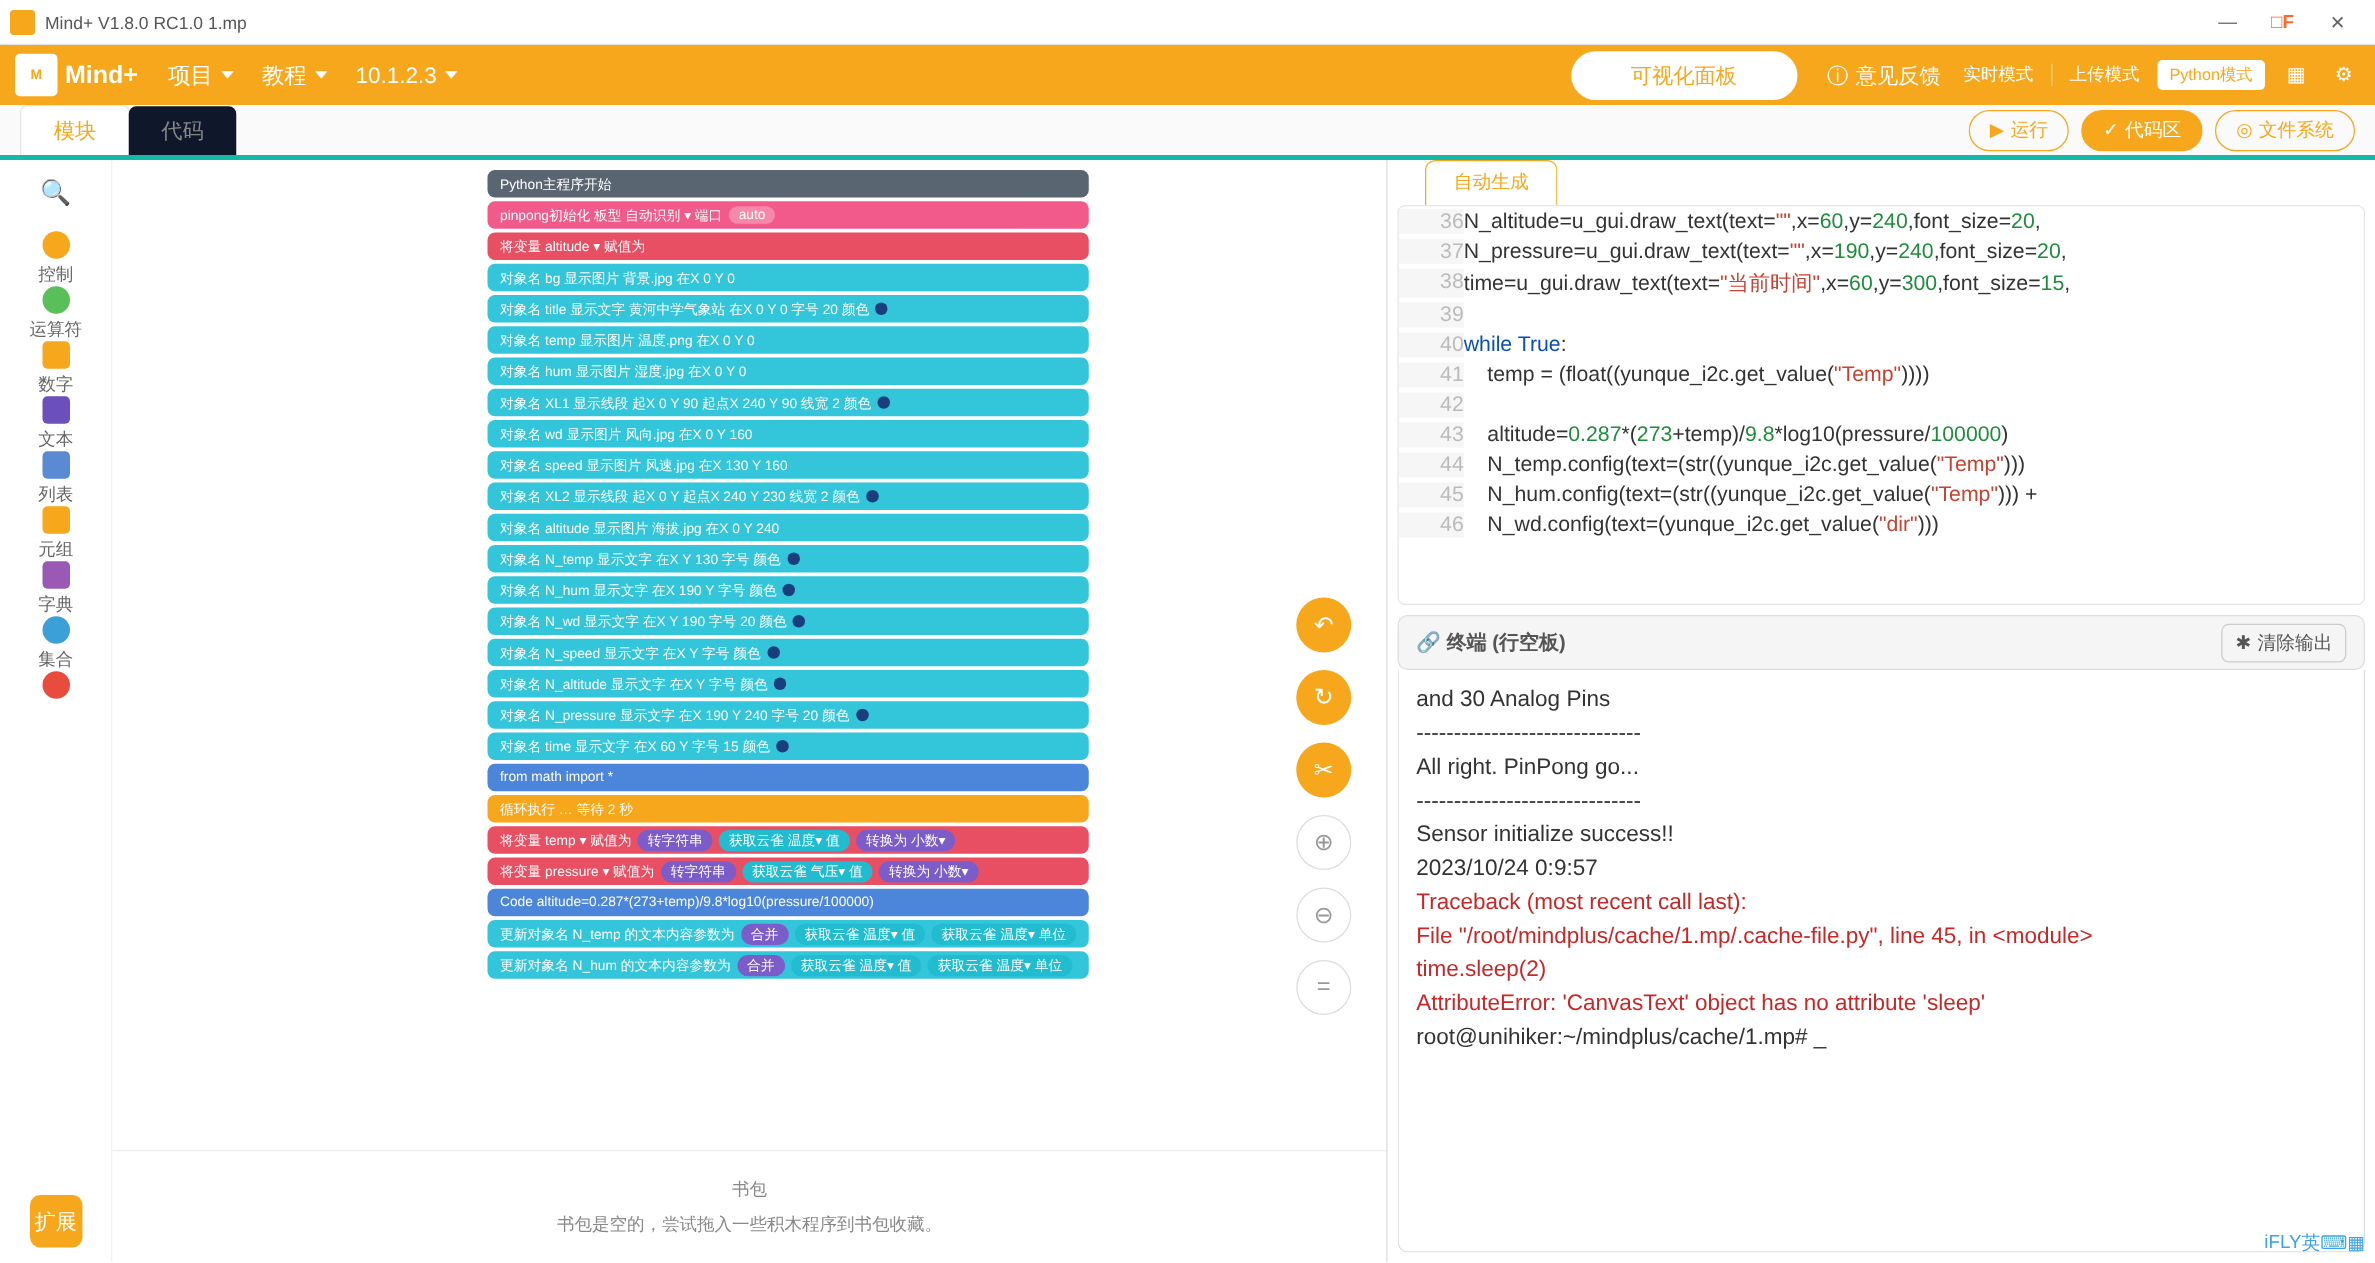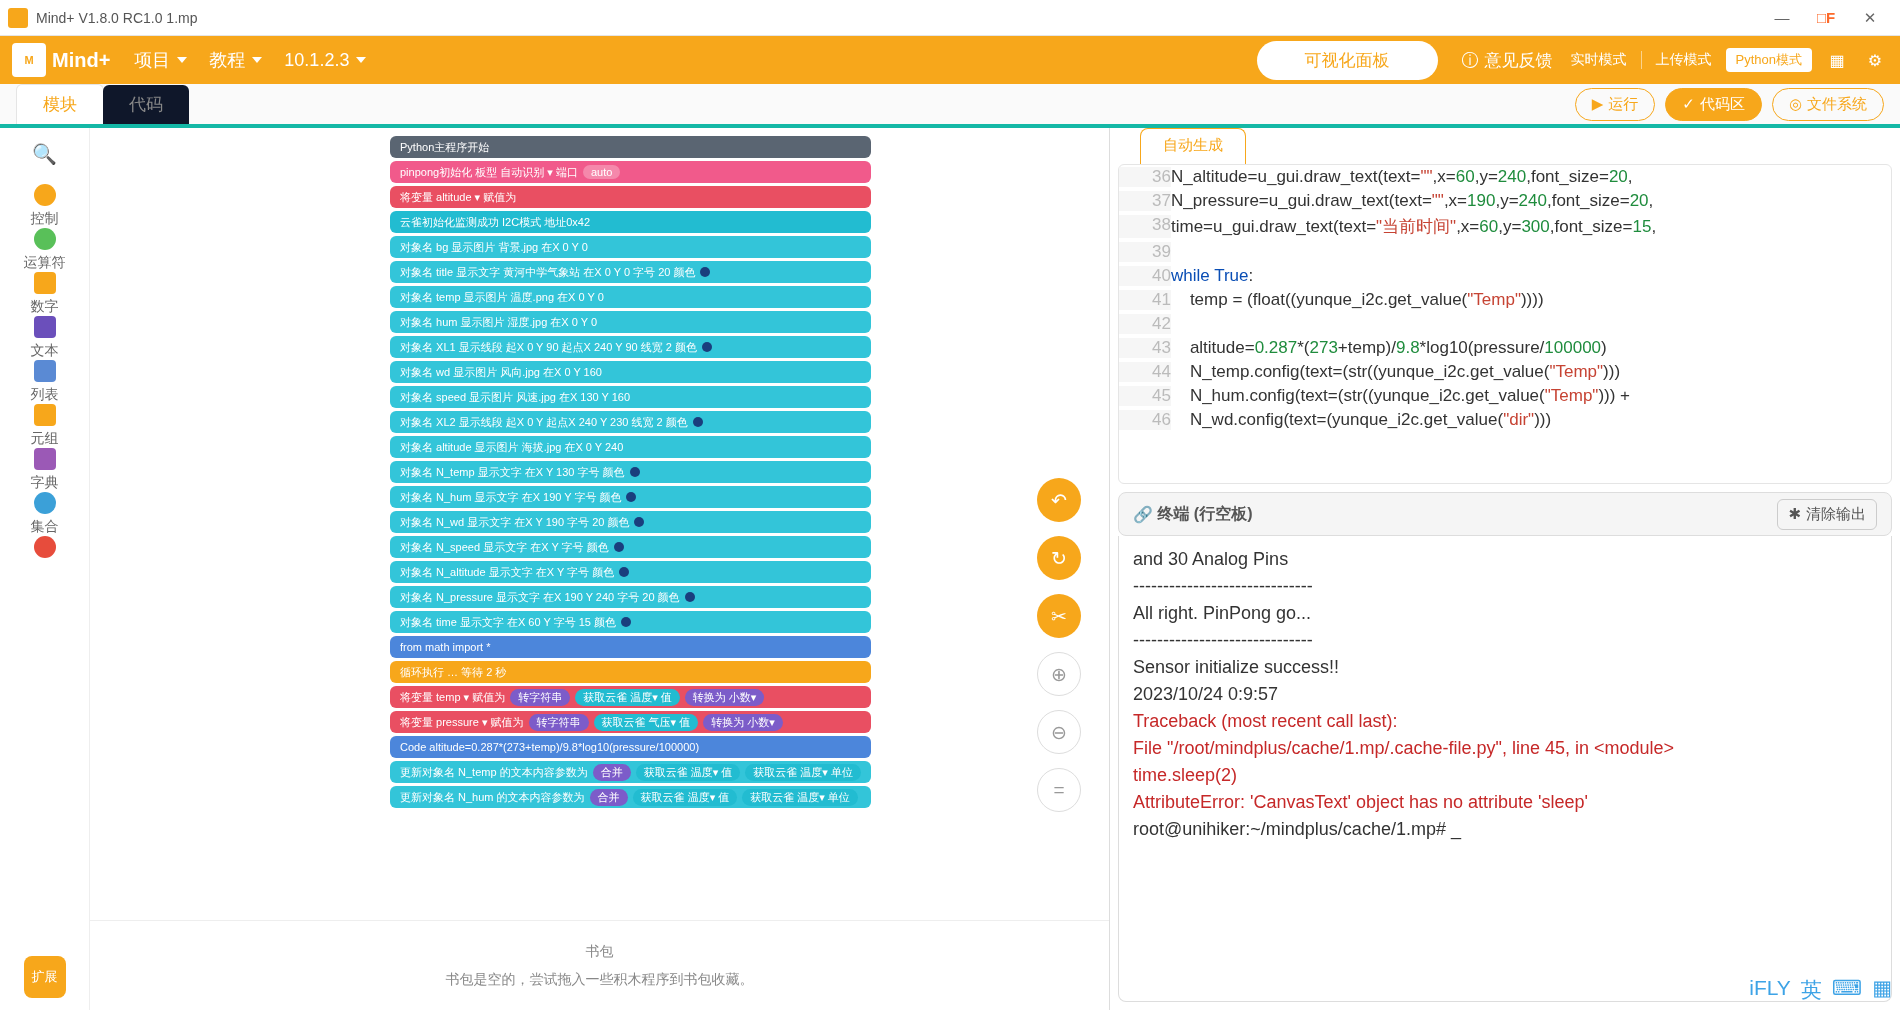--- a/index.html
+++ b/index.html
@@ -25,21 +25,21 @@
 .tab.inactive{color:#888;background:#0f172a;border:none}
 .rightbtns{margin-left:auto;display:flex;gap:10px}
 .rbtn{border:1px solid #f7a71b;color:#f7a71b;border-radius:18px;padding:6px 16px;font-size:15px;display:flex;align-items:center;gap:5px}
 .rbtn.solid{background:#f7a71b;color:#fff}
 .mainarea{flex:1;display:flex;overflow:hidden}
 .leftcol{width:90px;display:flex;flex-direction:column;align-items:center;padding-top:14px;gap:18px;background:#fff;border-right:1px solid #eee}
 .searchic{color:#f7a71b;font-size:20px}
 .cat{display:flex;flex-direction:column;align-items:center;gap:4px;font-size:14px;color:#666}
 .cat .dot{width:22px;height:22px;border-radius:50%}
 .catlabel{font-size:14px}
-.extbtn{margin-top:auto;margin-bottom:12px;width:42px;height:42px;background:#f7a71b;border-radius:8px;display:flex;align-items:center;justify-content:center;color:#fff;font-size:13px}
+.extbtn{margin-top:auto;margin-bottom:12px;width:42px;height:42px;background:#f7a71b;border-radius:8px;display:flex;align-items:center;justify-content:center;color:#fff;font-size:17px}
 .canvas{flex:1;position:relative;background:#fff;border-right:1px solid #ddd;display:flex;flex-direction:column}
 .blockarea{flex:1;position:relative;overflow:hidden}
 .blockstack{position:absolute;left:300px;top:8px;display:flex;flex-direction:column;gap:3px}
 .blk{border-radius:6px;padding:3px 10px;color:#fff;font-size:11px;display:flex;align-items:center;gap:5px;white-space:nowrap;height:22px}
 .blk.gray{background:#5a6572}
 .blk.red{background:#e94f62}
 .blk.pink{background:#f15a8b}
 .blk.teal{background:#22bcd1}
 .blk.tealL{background:#33c5d9}
 .blk.orange{background:#f7a71b}
@@ -59,21 +59,21 @@
 .code{white-space:pre;color:#333}
 .kw{color:#0a4eb5}
 .num{color:#1f8c3d}
 .str{color:#c64333}
 .fn{color:#333}
 .termhead{height:44px;margin:8px 8px 0;border:1px solid #ddd;border-radius:8px;display:flex;align-items:center;padding:0 14px;font-size:16px;color:#555;background:#f5f5f5}
 .termhead .spacer{flex:1}
 .clearbtn{border:1px solid #ccc;border-radius:6px;padding:5px 10px;font-size:15px;display:flex;align-items:center;gap:5px}
 .terminal{flex:1;margin:0 8px 8px;border:1px solid #ddd;border-top:none;border-radius:0 0 8px 8px;padding:10px 14px;font-family:Consolas,monospace;font-size:18px;color:#333;overflow:auto;line-height:1.5}
 .terr{color:#c62828}
-.trayic{position:fixed;right:8px;bottom:6px;display:flex;gap:10px;font-size:21px;color:#3da3e6}
+.trayic{position:fixed;right:8px;bottom:6px;display:flex;font-size:15px;color:#3da3e6}
 </style>
 </head>
 <body>
 
 <div class="titlebar">
   <div class="ico"></div>
   <div class="title">Mind+ V1.8.0 RC1.0   1.mp</div>
   <div class="spacer"></div>
   <div class="winbtn">—</div>
   <div class="winbtn red">□F</div>
@@ -177,23 +177,20 @@
       <div class="blockstack" id="block-holder">
           <div class="blk gray">
             <span>Python主程序开始</span>
           </div>
           <div class="blk pink">
             <span>pinpong初始化 板型 自动识别 ▾ 端口</span>
             <span class="pill">auto</span>
           </div>
           <div class="blk red">
             <span>将变量 altitude ▾ 赋值为</span>
-          </div>
-          <div class="blk teal">
-            <span>云雀初始化监测成功 I2C模式 地址0x42</span>
           </div>
           <div class="blk tealL">
             <span>对象名 bg 显示图片 背景.jpg 在X 0 Y 0</span>
           </div>
           <div class="blk tealL">
             <span>对象名 title 显示文字 黄河中学气象站 在X 0 Y 0 字号 20 颜色</span>
             <span class="pdot"></span>
           </div>
           <div class="blk tealL">
             <span>对象名 temp 显示图片 温度.png 在X 0 Y 0</span>

